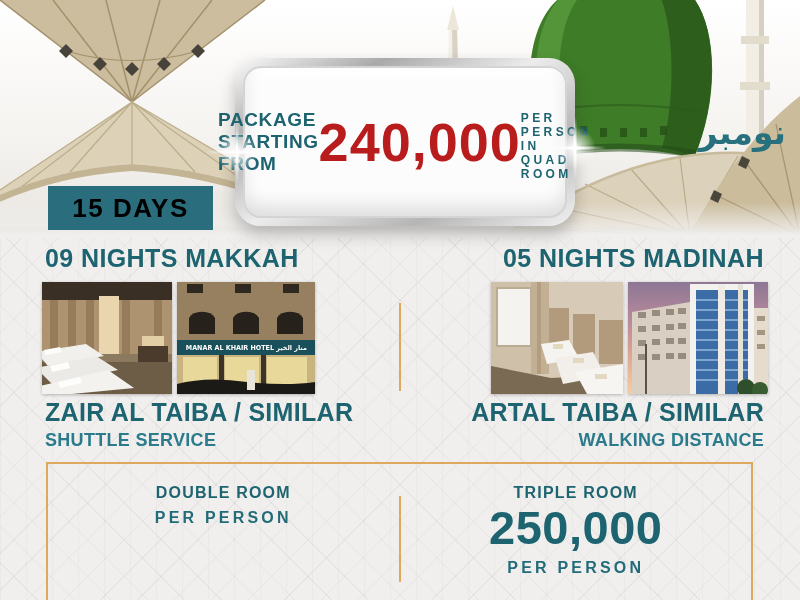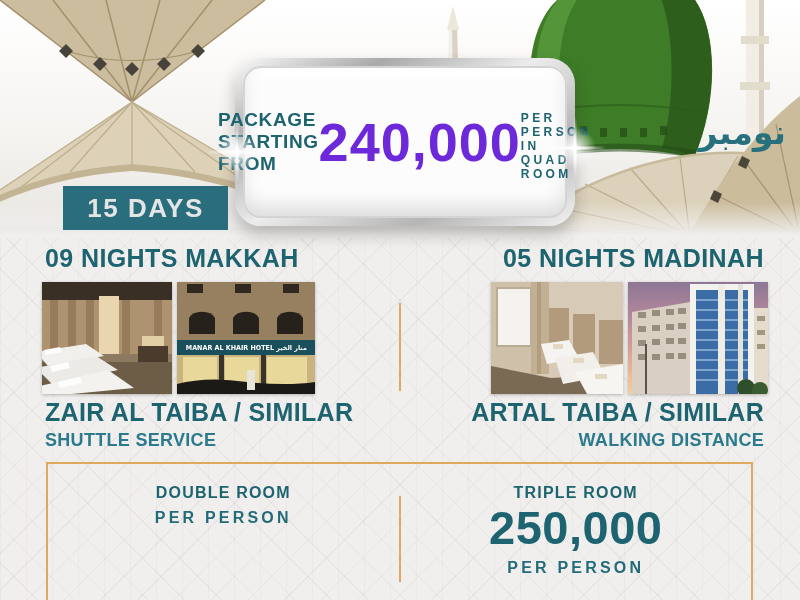--- a/index.html
+++ b/index.html
@@ -20,35 +20,35 @@
     background:linear-gradient(180deg,rgba(240,239,238,0) 0%,#f0efee 92%);}
   
   .price-badge{position:absolute;left:235px;top:58px;width:340px;height:168px;z-index:5;
     border-radius:26px;padding:8px;box-sizing:border-box;
     background:linear-gradient(150deg,#fbfbfb 0%,#a9a9a9 24%,#ececec 48%,#b5b5b5 74%,#f2f2f2 100%);
     box-shadow:0 8px 16px rgba(40,40,40,.28);}
   .badge-face{width:100%;height:100%;border-radius:18px;background:#fcfcfc;
     box-shadow:inset 0 0 0 2px #d4d4d4, inset 0 -12px 18px rgba(0,0,0,.12), inset 0 10px 14px rgba(255,255,255,.95);
     display:flex;flex-direction:row;align-items:center;justify-content:center;}
   .badge-kicker{font-size:19px;font-weight:700;color:#1d6470;letter-spacing:.6px;}
-  .badge-price{font-size:54px;font-weight:800;color:#6d28d9;line-height:1.02;letter-spacing:1px;margin-top:2px;}
+  .badge-price{font-size:54px;font-weight:800;color:#b91c1c;line-height:1.02;letter-spacing:1px;margin-top:2px;}
   .badge-note{font-size:12px;font-weight:700;color:#1d6470;letter-spacing:3.4px;margin-top:7px;}
   
   .sparkle{position:absolute;width:62px;height:62px;z-index:6;pointer-events:none;}
   .sparkle-left{left:206px;top:121px;}
   .sparkle-right{left:544px;top:117px;}
   .sparkle .glow{position:absolute;inset:10px;border-radius:50%;
     background:radial-gradient(circle,rgba(255,255,255,.98) 0%,rgba(255,255,255,.45) 40%,rgba(255,255,255,0) 70%);}
   .sparkle .bar-v{position:absolute;left:50%;top:0;bottom:0;width:3px;transform:translateX(-50%);
     background:linear-gradient(180deg,rgba(255,255,255,0) 0%,#ffffff 44%,#ffffff 56%,rgba(255,255,255,0) 100%);}
   .sparkle .bar-h{position:absolute;top:50%;left:0;right:0;height:3px;transform:translateY(-50%);
     background:linear-gradient(90deg,rgba(255,255,255,0) 0%,#ffffff 44%,#ffffff 56%,rgba(255,255,255,0) 100%);}
   
-  .days-badge{position:absolute;left:63px;top:186px;width:165px;height:44px;z-index:5;
-    background:#2a6e7d;color:#e5e5e5;display:flex;align-items:center;justify-content:center;
+  .days-badge{position:absolute;left:48px;top:186px;width:165px;height:44px;z-index:5;
+    background:#2a6e7d;color:#000000;display:flex;align-items:center;justify-content:center;
     font-size:26px;font-weight:800;letter-spacing:1.5px;}
   
   .arabic-logo{position:absolute;right:14px;top:116px;z-index:5;text-align:center;
     color:#27707e;font-family:"DejaVu Sans",sans-serif;direction:rtl;line-height:1;}
   .arabic-line1{display:block;font-size:33px;font-weight:700;letter-spacing:4px;text-align:center;}
   .arabic-line2{display:block;font-size:64px;font-weight:700;margin-top:4px;}
   
   .headings-row{position:absolute;left:45px;right:36px;top:244px;display:flex;justify-content:space-between;z-index:3;}
   .col-heading{font-size:25px;font-weight:800;color:#1d6470;letter-spacing:.4px;margin:0;}
   .photos-row{position:absolute;left:42px;right:32px;top:282px;height:112px;display:flex;justify-content:space-between;z-index:3;}

